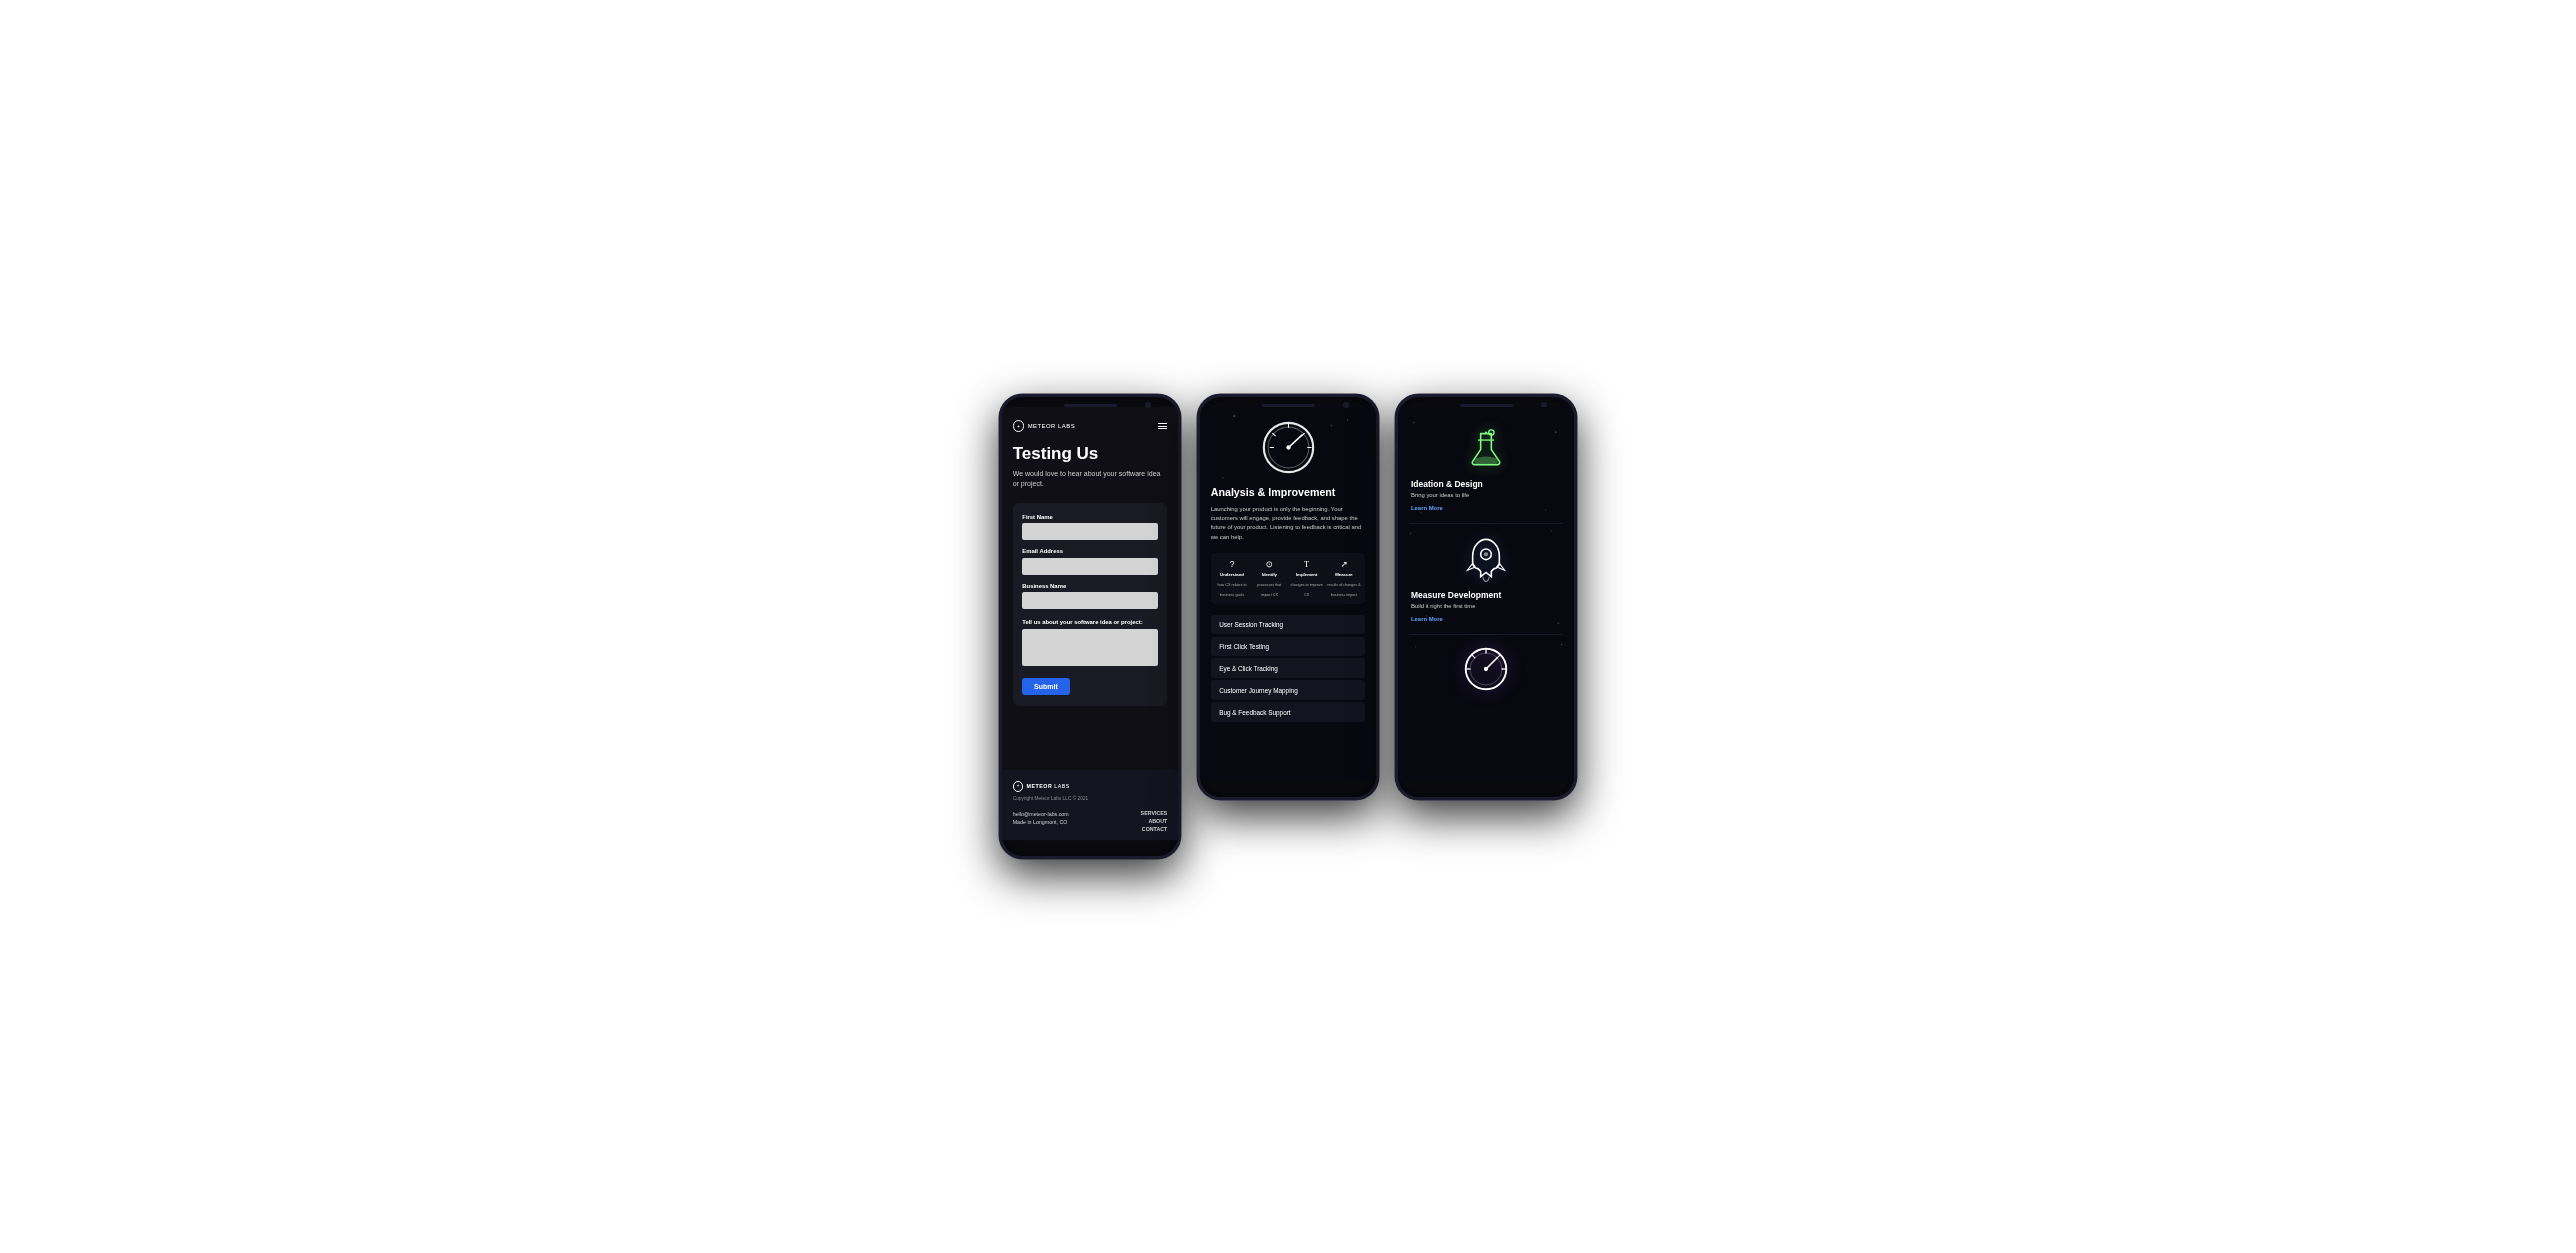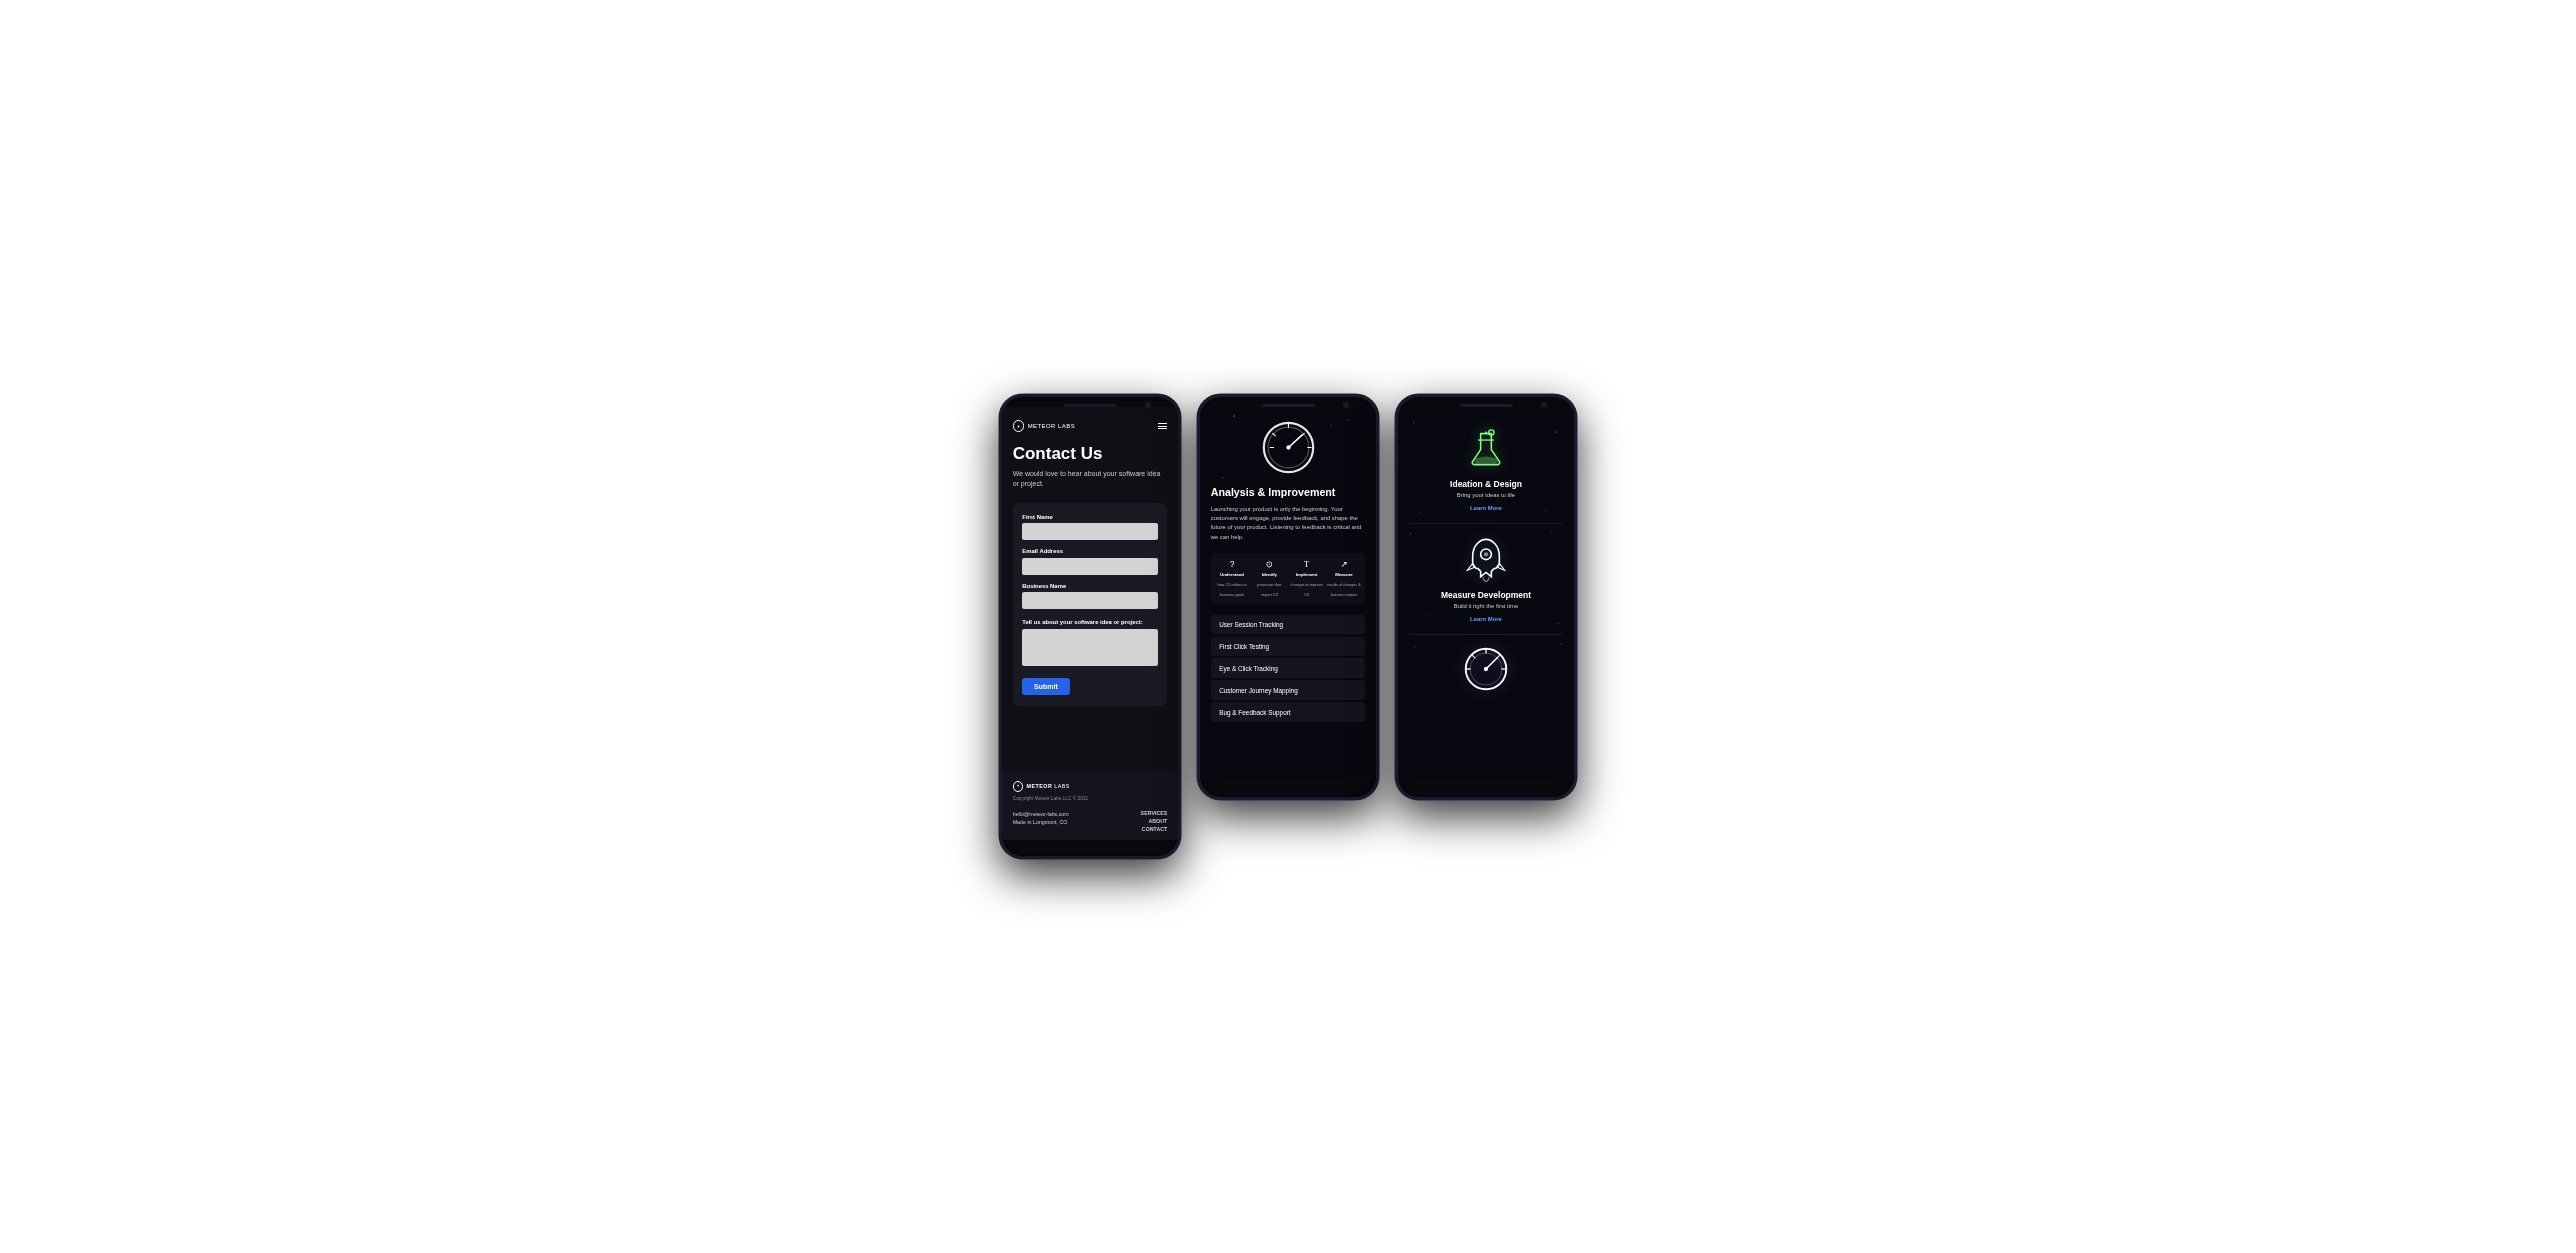--- a/index.html
+++ b/index.html
@@ -346,21 +346,20 @@
     
     .phone-3-content {
       padding: 5.3px 0 0;
       background: #080810;
       min-height: 374px;
       position: relative;
     }
 
     .service-card {
       padding: 10.7px 13px;
-      text-align: center;
       position: relative;
     }
 
     .service-icon-area {
       display: flex;
       justify-content: center;
       margin-bottom: 7.5px;
     }
 
     .service-svg {
@@ -424,21 +423,21 @@
             <span style="font-weight:400">LABS</span>
           </span>
         </div>
         <div class="hamburger">
           <div></div>
           <div></div>
           <div></div>
         </div>
       </div>
 
-      <h1 class="contact-title">Contact Us</h1>
+      <h1 class="contact-title">Testing Us</h1>
       <p class="contact-subtitle">We would love to hear about your software idea or project.</p>
 
       <div class="form-card">
         <div class="form-group">
           <label class="form-label">First Name</label>
           <div class="form-input"></div>
         </div>
         <div class="form-group">
           <label class="form-label">Email Address</label>
           <div class="form-input"></div>

